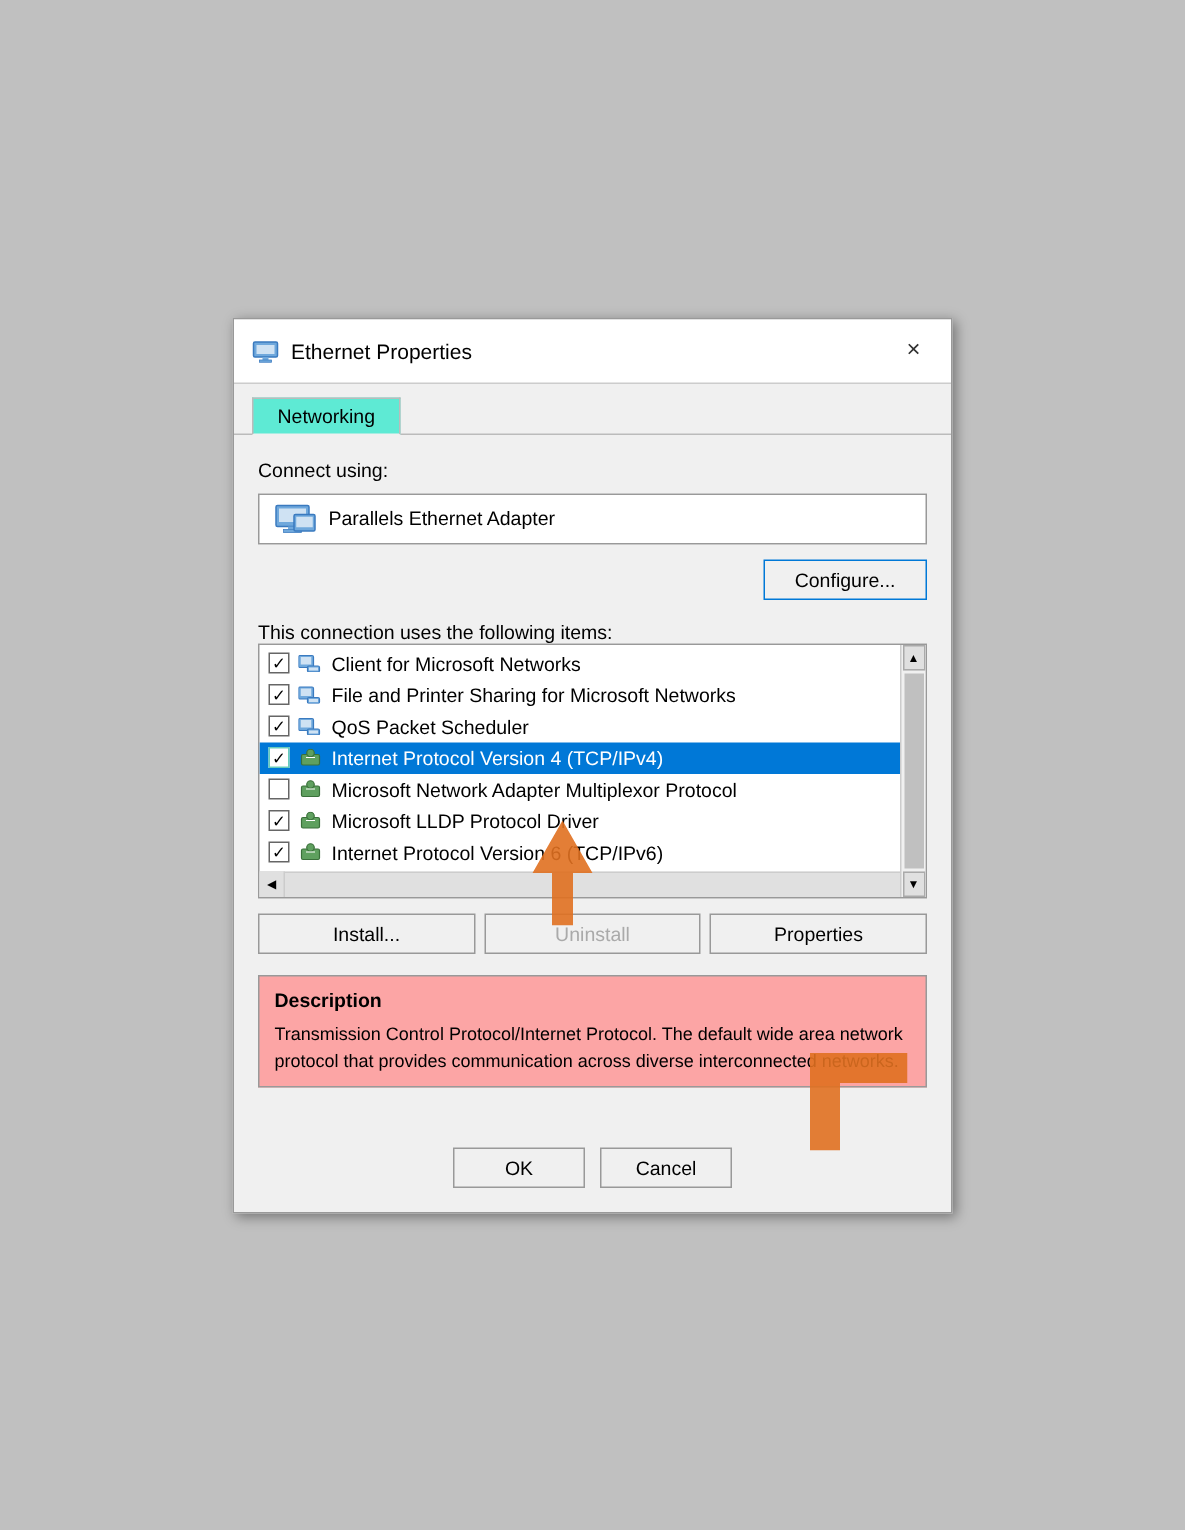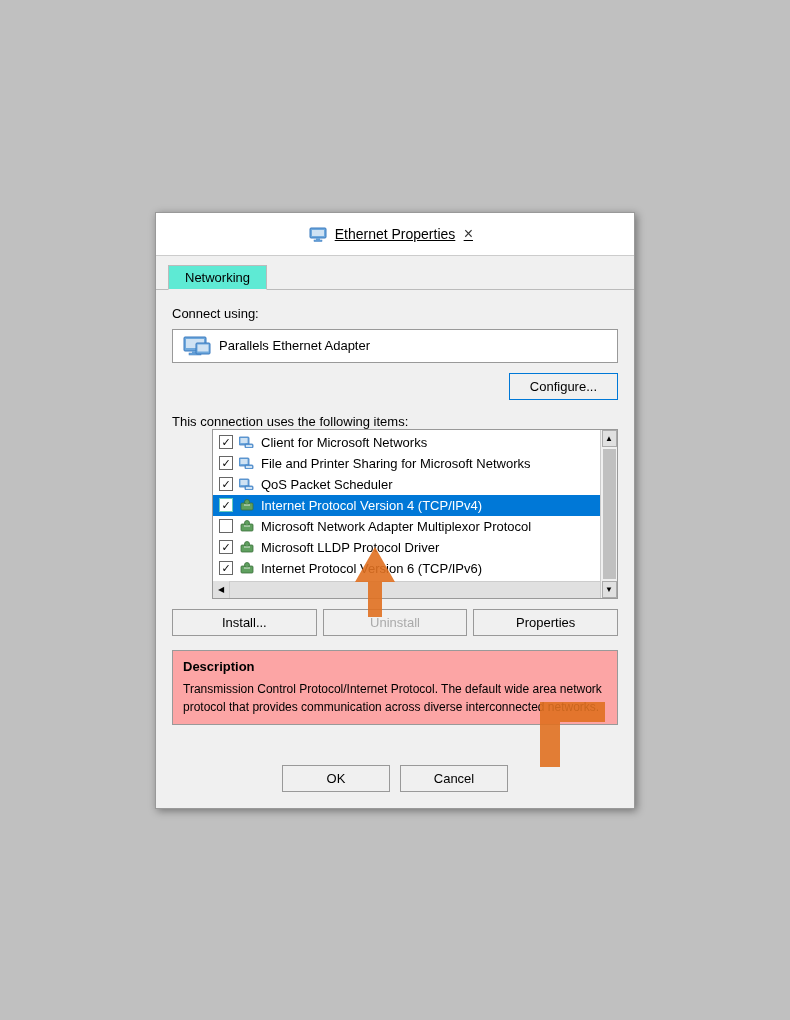--- a/index.html
+++ b/index.html
@@ -16,24 +16,23 @@
     .dialog {
       background: #f0f0f0;
       border: 1px solid #999;
       box-shadow: 2px 2px 8px rgba(0,0,0,0.4);
       width: 480px;
     }
     .title-bar {
       background: #fff;
       display: flex;
       align-items: center;
-      justify-content: center;
+      justify-content: space-between;
       padding: 8px 12px;
       border-bottom: 1px solid #ccc;
-      text-decoration: underline;
     }
     .title-bar-left {
       display: flex;
       align-items: center;
       gap: 8px;
     }
     .title-icon {
       width: 18px;
       height: 18px;
     }
@@ -245,32 +244,31 @@
       color: #000;
       line-height: 1.5;
     }
     .bottom-buttons {
       display: flex;
       justify-content: center;
       gap: 10px;
       padding: 8px 16px 16px 16px;
     }
     .ok-btn, .cancel-btn {
-      width: 108px;
+      width: 88px;
       padding: 5px 0;
       font-size: 13px;
       background: #f0f0f0;
       border: 1px solid #999;
       cursor: pointer;
       text-align: center;
     }
 
     .list-items-wrapper {
       position: relative;
-      margin-left: 40px;
     }
     .list-inner {
       margin-right: 17px;
     }
 
     
     .net-adapter-icon {
       width: 28px;
       height: 20px;
     }

